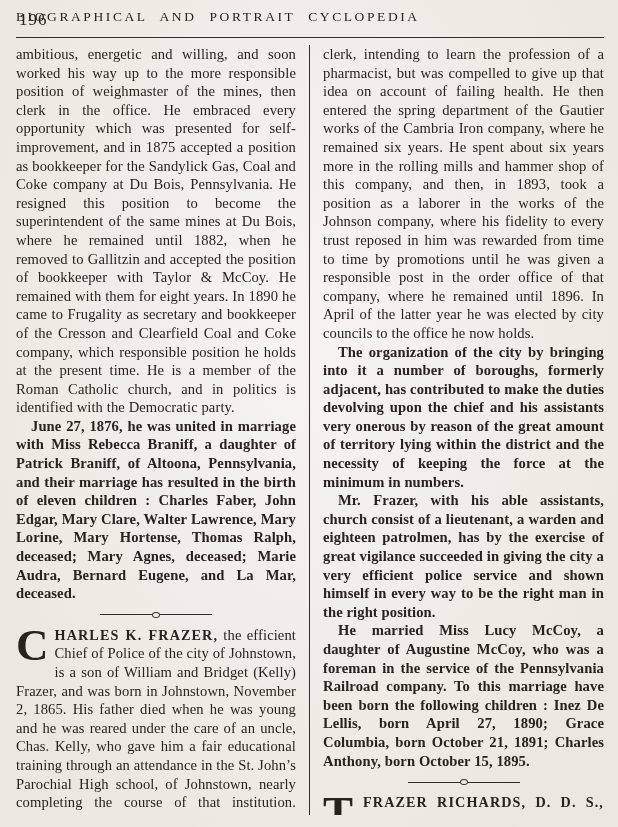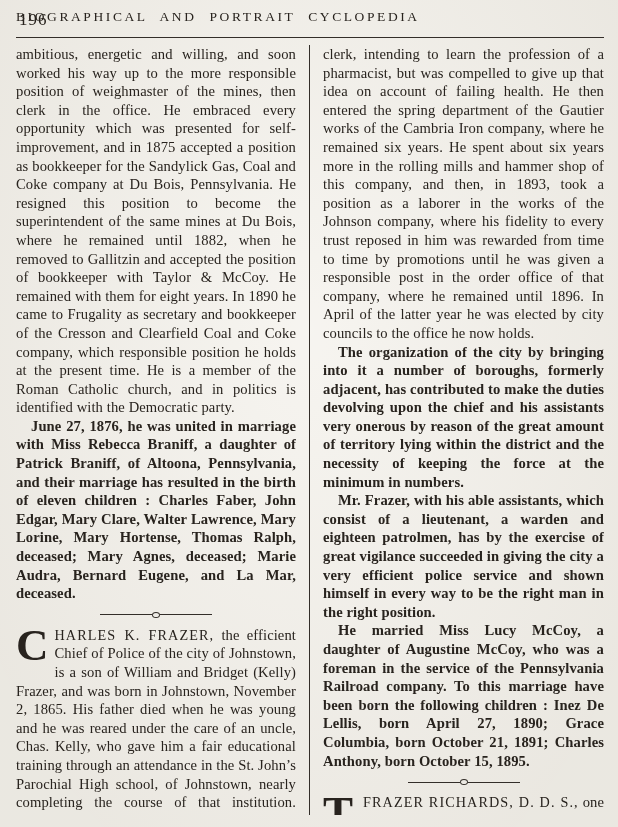--- a/index.html
+++ b/index.html
@@ -116,21 +116,21 @@
     font-weight: bold;
     padding: 2px 6px 0 0;
     letter-spacing: 0;
   }
   .dropcap .dropcap-period {
     font-size: 16px;
     font-weight: bold;
     vertical-align: baseline;
   }
   .entry-name {
-    font-weight: normal;
+    font-weight: bold;
     letter-spacing: 1.1px;
     font-size: 14.2px;
   }
 </style>
 </head>
 <body>
 
 <div class="page">
 
   <div class="header">
@@ -152,21 +152,21 @@
       </div>
 
       <p class="entry">
         <span class="dropcap"><span>C</span><span class="dropcap-period"></span></span><span class="entry-name">HARLES K. FRAZER,</span><span> the efficient Chief of Police of the city of Johnstown, is a son of William and Bridget (Kelly) Frazer, and was born in Johnstown, November 2, 1865. His father died when he was young and he was reared under the care of an uncle, Chas. Kelly, who gave him a fair educational training through an attendance in the St. John’s Parochial High school, of Johnstown, nearly completing the course of that institution. Leaving school, he entered a drug store as a</span>
       </p>
     </div>
 
     <div class="col col-right">
       <p class="para">clerk, intending to learn the profession of a pharmacist, but was compelled to give up that idea on account of failing health.  He then entered the spring department of the Gautier works of the Cambria Iron company, where he remained six years.  He spent about six years more in the rolling mills and hammer shop of this company, and then, in 1893, took a position as a laborer in the works of the Johnson company, where his fidelity to every trust reposed in him was rewarded from time to time by promotions until he was given a responsible post in the order office of that company, where he remained until 1896.  In April of the latter year he was elected by city councils to the office he now holds.</p>
       <p class="para indent">The organization of the city by bringing into it a number of boroughs, formerly adjacent, has contributed to make the duties devolving upon the chief and his assistants very onerous by reason of the great amount of territory lying within the district and the necessity of keeping the force at the minimum in numbers.</p>
-      <p class="para indent">Mr. Frazer, with his able assistants, which consist of a lieutenant, a warden and eighteen patrolmen, has by the exercise of great vigilance succeeded in giving the city a very efficient police service and shown himself in every way to be the right man in the right position.</p>
+      <p class="para indent">Mr. Frazer, with his able assistants, church consist of a lieutenant, a warden and eighteen patrolmen, has by the exercise of great vigilance succeeded in giving the city a very efficient police service and shown himself in every way to be the right man in the right position.</p>
       <p class="para indent">He married Miss Lucy McCoy, a daughter of Augustine McCoy, who was a foreman in the service of the Pennsylvania Railroad company.  To this marriage have been born the following children : Inez De Lellis, born April 27, 1890; Grace Columbia, born October 21, 1891; Charles Anthony, born October 15, 1895.</p>
 
       <div class="divider">
         <span class="seg"></span>
         <span class="ring"></span>
         <span class="seg"></span>
       </div>
 
       <p class="entry">
         <span class="dropcap"><span>T</span><span class="dropcap-period">.</span></span><span class="entry-name">FRAZER RICHARDS, D. D. S.,</span><span> one of the leading dental doctors of Cambria county, located at Ebensburg, the county’s</span>

